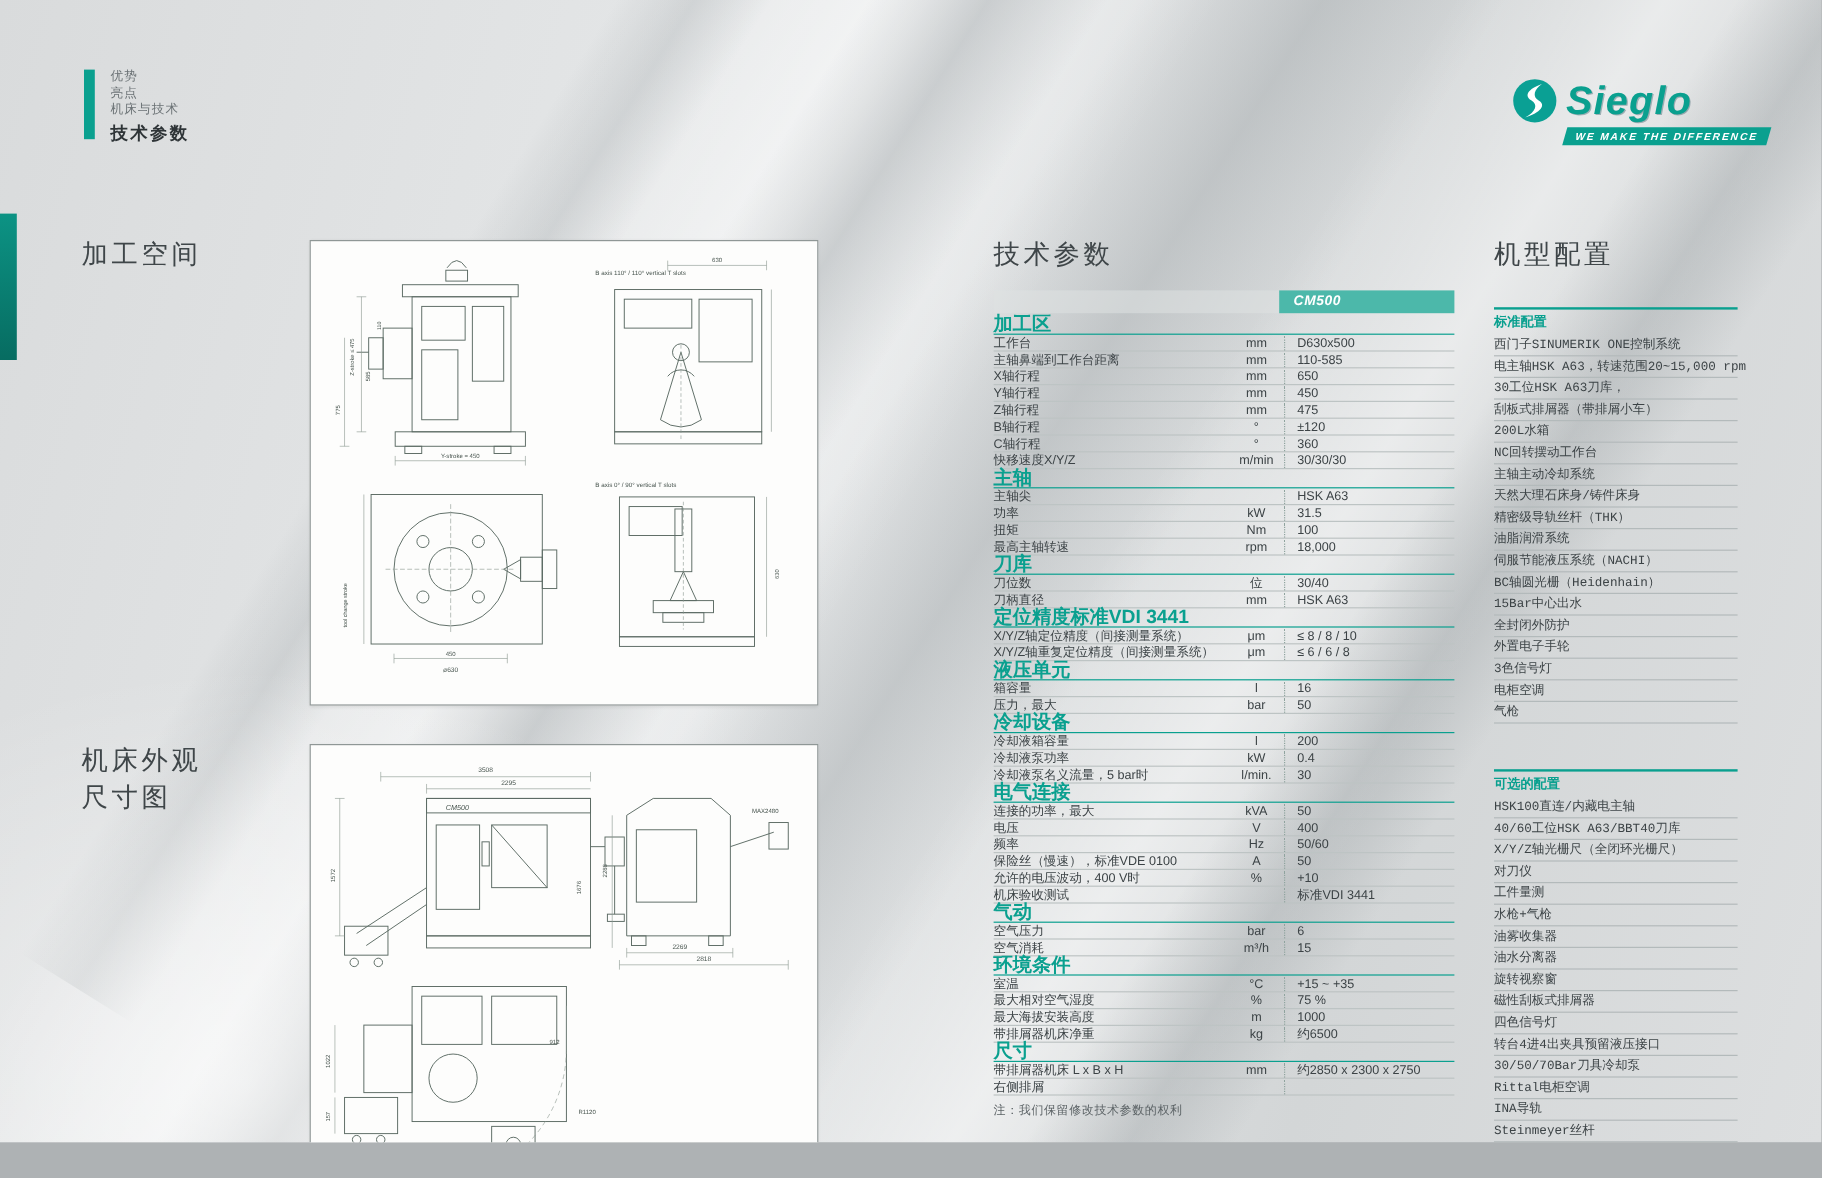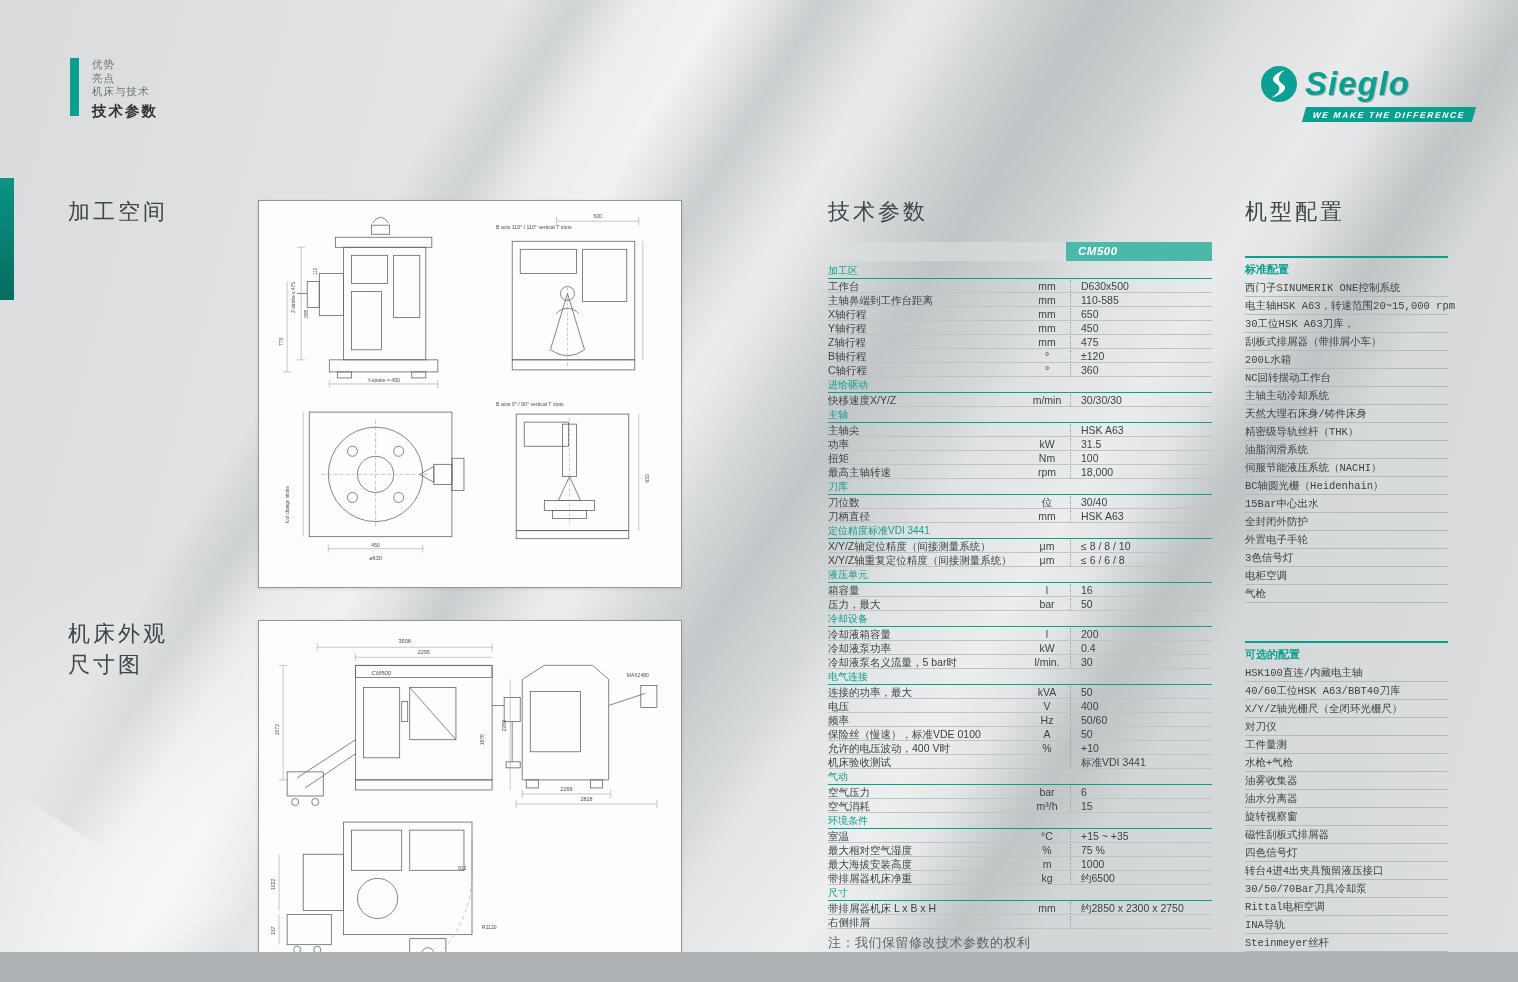--- a/index.html
+++ b/index.html
@@ -53,28 +53,28 @@
   .box2{left:258px;top:620px;width:422px;height:362px;}
   .draw-box svg{width:100%;height:100%;display:block;}
   .dwg-text{fill:#46534d;font-family:"Liberation Sans",sans-serif;}
 
   
   .spec-table{position:absolute;left:828px;top:242px;width:384px;}
   .model-bar{display:flex;height:19px;margin-bottom:2px;}
   .model-spacer{width:238px;background:rgba(222,226,226,.55);}
   .model-chip{flex:1;background:var(--model-bar,#4cb8aa);color:#fff;font-style:italic;font-weight:bold;
       font-size:11.5px;line-height:19px;padding-left:12px;letter-spacing:.5px;}
-  .spec-section-header{font-size:10px;font-weight:400;color:var(--accent,#0a9a8a);
+  .spec-section-header{font-size:16px;font-weight:700;color:var(--accent,#0a9a8a);
       border-bottom:1.5px solid var(--accent,#0a9a8a);padding:2px 0 1px;line-height:12px;}
   .spec-row{display:flex;font-size:10.5px;color:#3c4346;border-bottom:1px solid #bdc4c4;
       padding:.5px 0;line-height:12px;align-items:stretch;}
   .c-label{width:196px;white-space:nowrap;overflow:hidden;}
   .c-unit{width:46px;text-align:center;}
   .c-value{flex:1;border-left:1px dotted #8fa39e;padding-left:10px;white-space:nowrap;}
-  .spec-note{font-size:13px;color:#5c6366;margin-top:5px;letter-spacing:.5px;}
+  .spec-note{font-size:10px;color:#5c6366;margin-top:5px;letter-spacing:.5px;}
 
   
   .cfg{position:absolute;width:203px;left:1245px;}
   .cfg-standard{top:256px;}
   .cfg-optional{top:641px;}
   .cfg-header{font-size:11px;font-weight:700;color:var(--accent,#0a9a8a);
       border-top:2px solid var(--accent,#0a9a8a);padding:5px 0 3px;line-height:13px;}
   .cfg-item{font-size:10.5px;color:#3c4346;padding:3px 0 2px;line-height:12px;
       border-bottom:1px solid #b3babb;white-space:nowrap;font-family:Liberation Mono, monospace;}
 </style>
@@ -301,21 +301,20 @@
         <div class="spec-row">
           <span class="c-label">B轴行程</span>
           <span class="c-unit">°</span>
           <span class="c-value">±120</span>
         </div>
         <div class="spec-row">
           <span class="c-label">C轴行程</span>
           <span class="c-unit">°</span>
           <span class="c-value">360</span>
         </div>
-        <div class="spec-section-header">进给驱动</div>
         <div class="spec-row">
           <span class="c-label">快移速度X/Y/Z</span>
           <span class="c-unit">m/min</span>
           <span class="c-value">30/30/30</span>
         </div>
         <div class="spec-section-header">主轴</div>
         <div class="spec-row">
           <span class="c-label">主轴尖</span>
           <span class="c-unit"></span>
           <span class="c-value">HSK A63</span>

